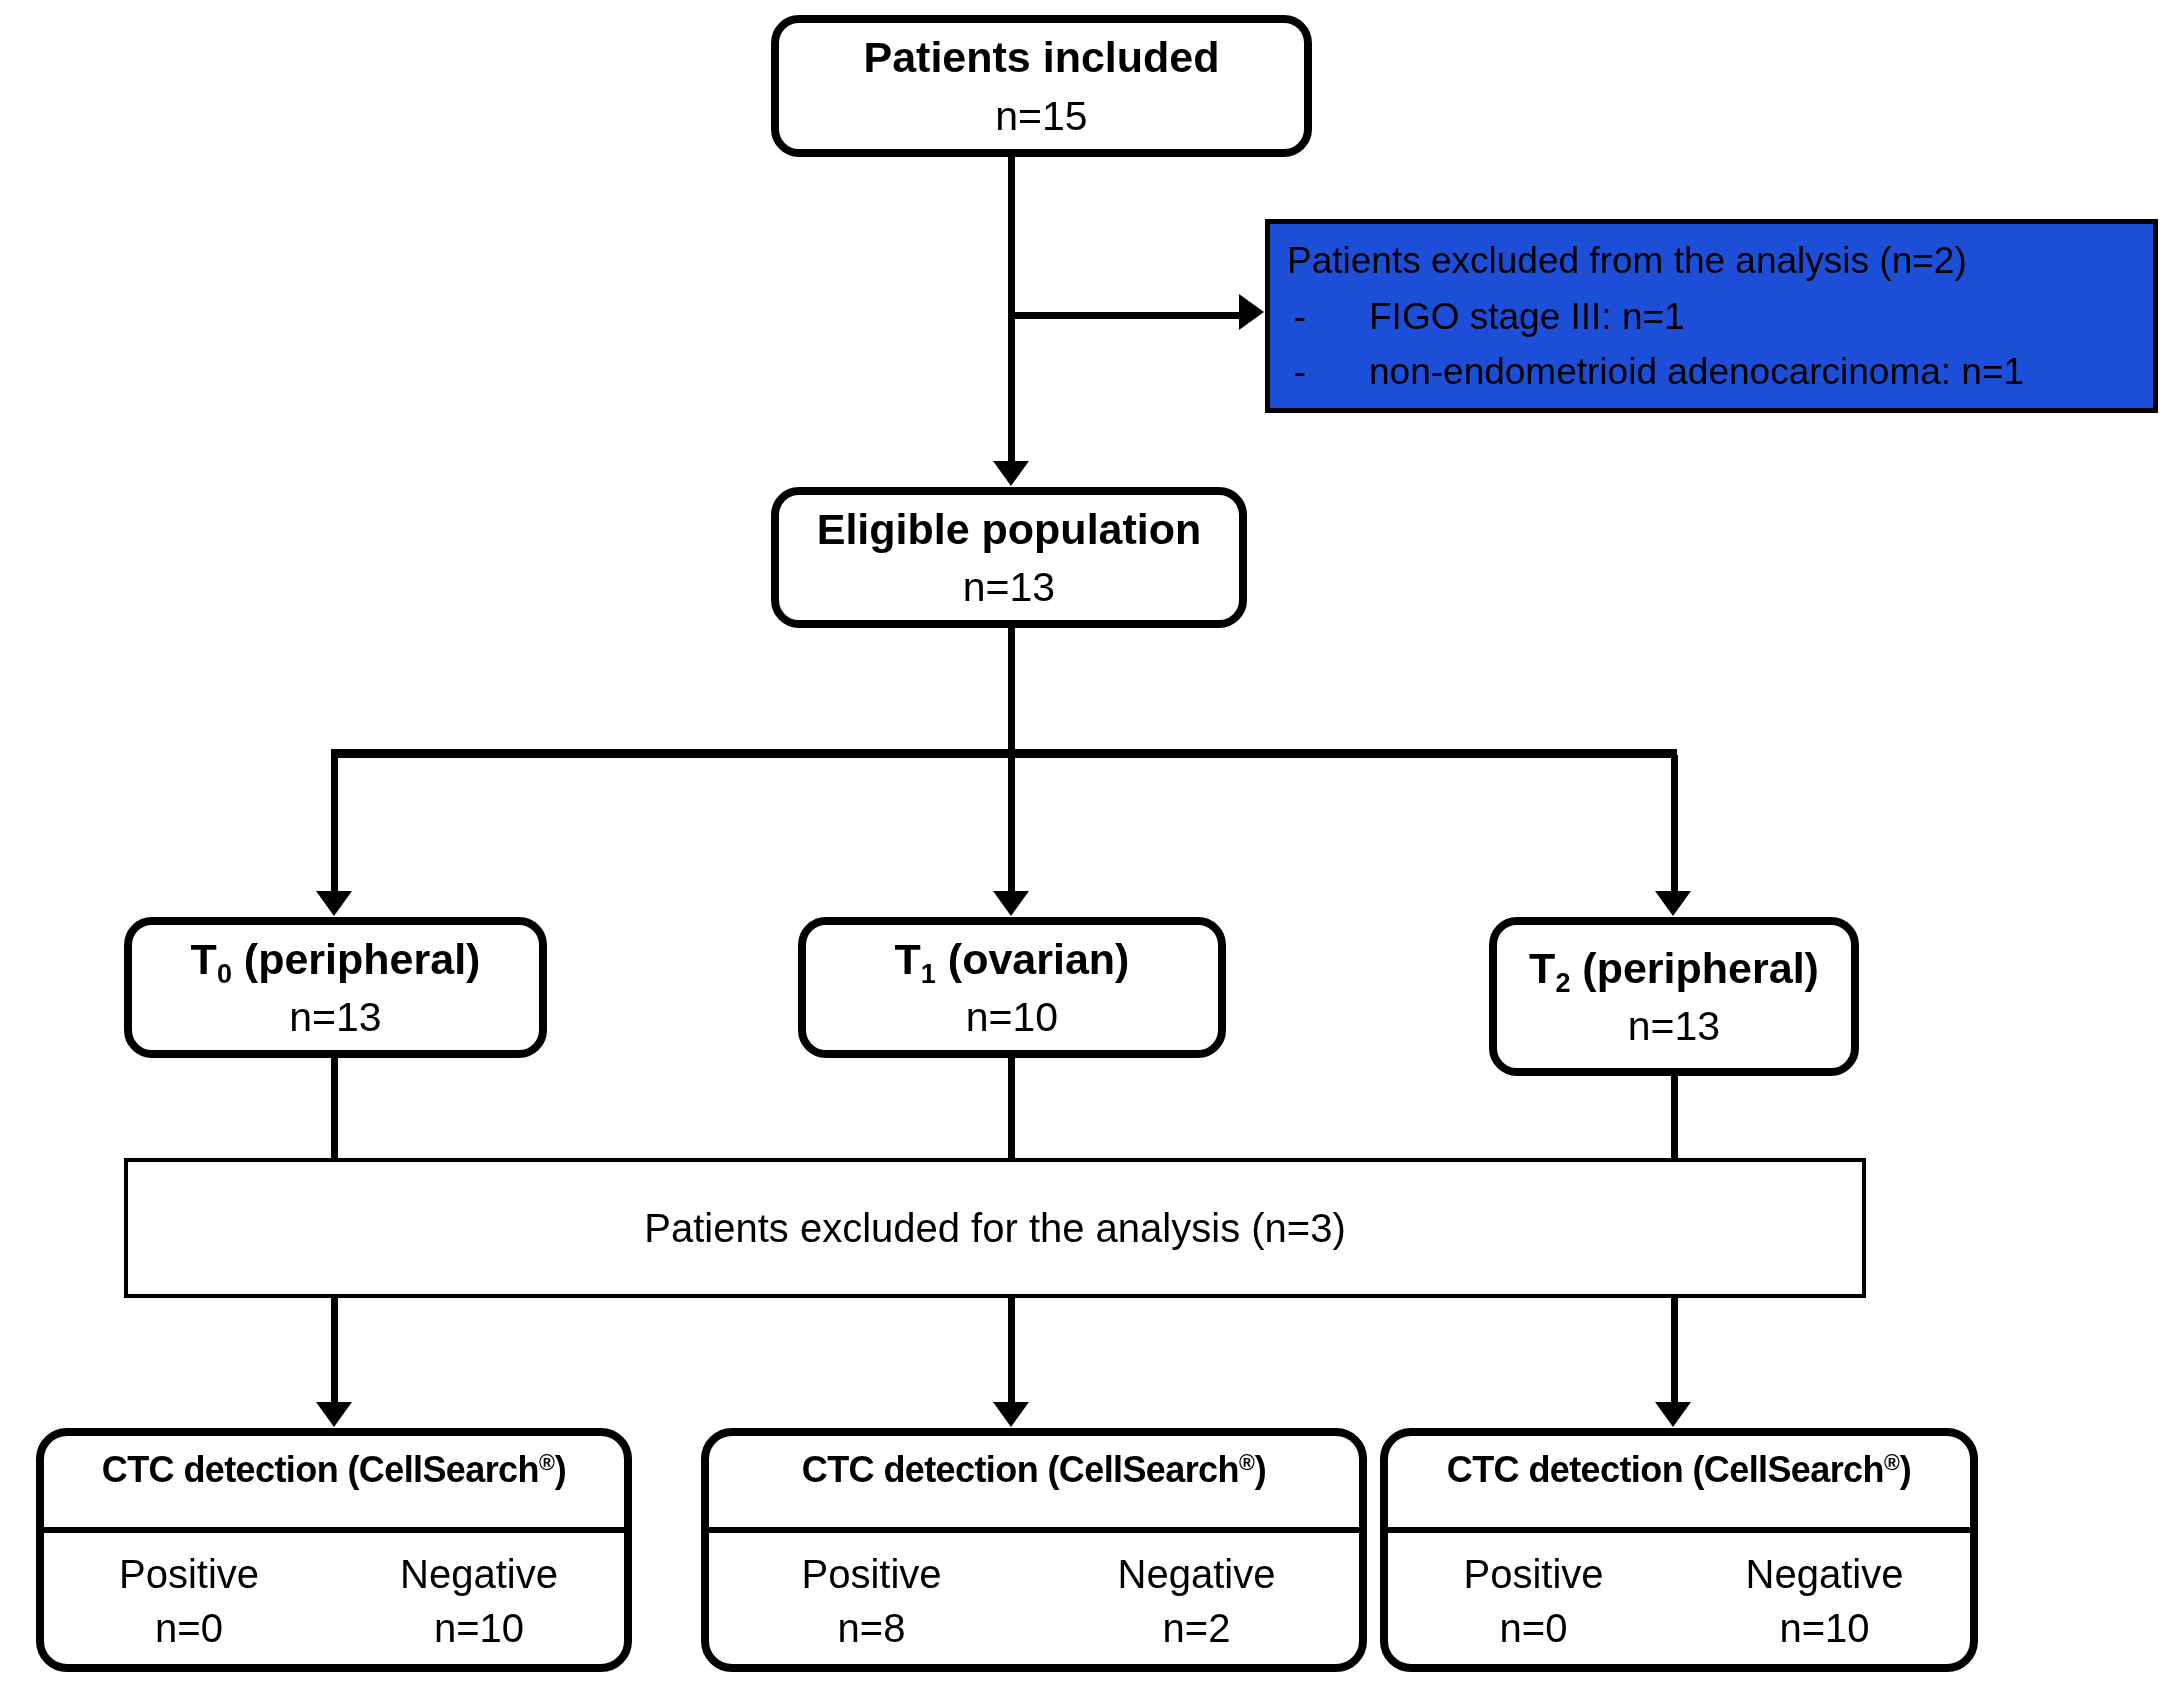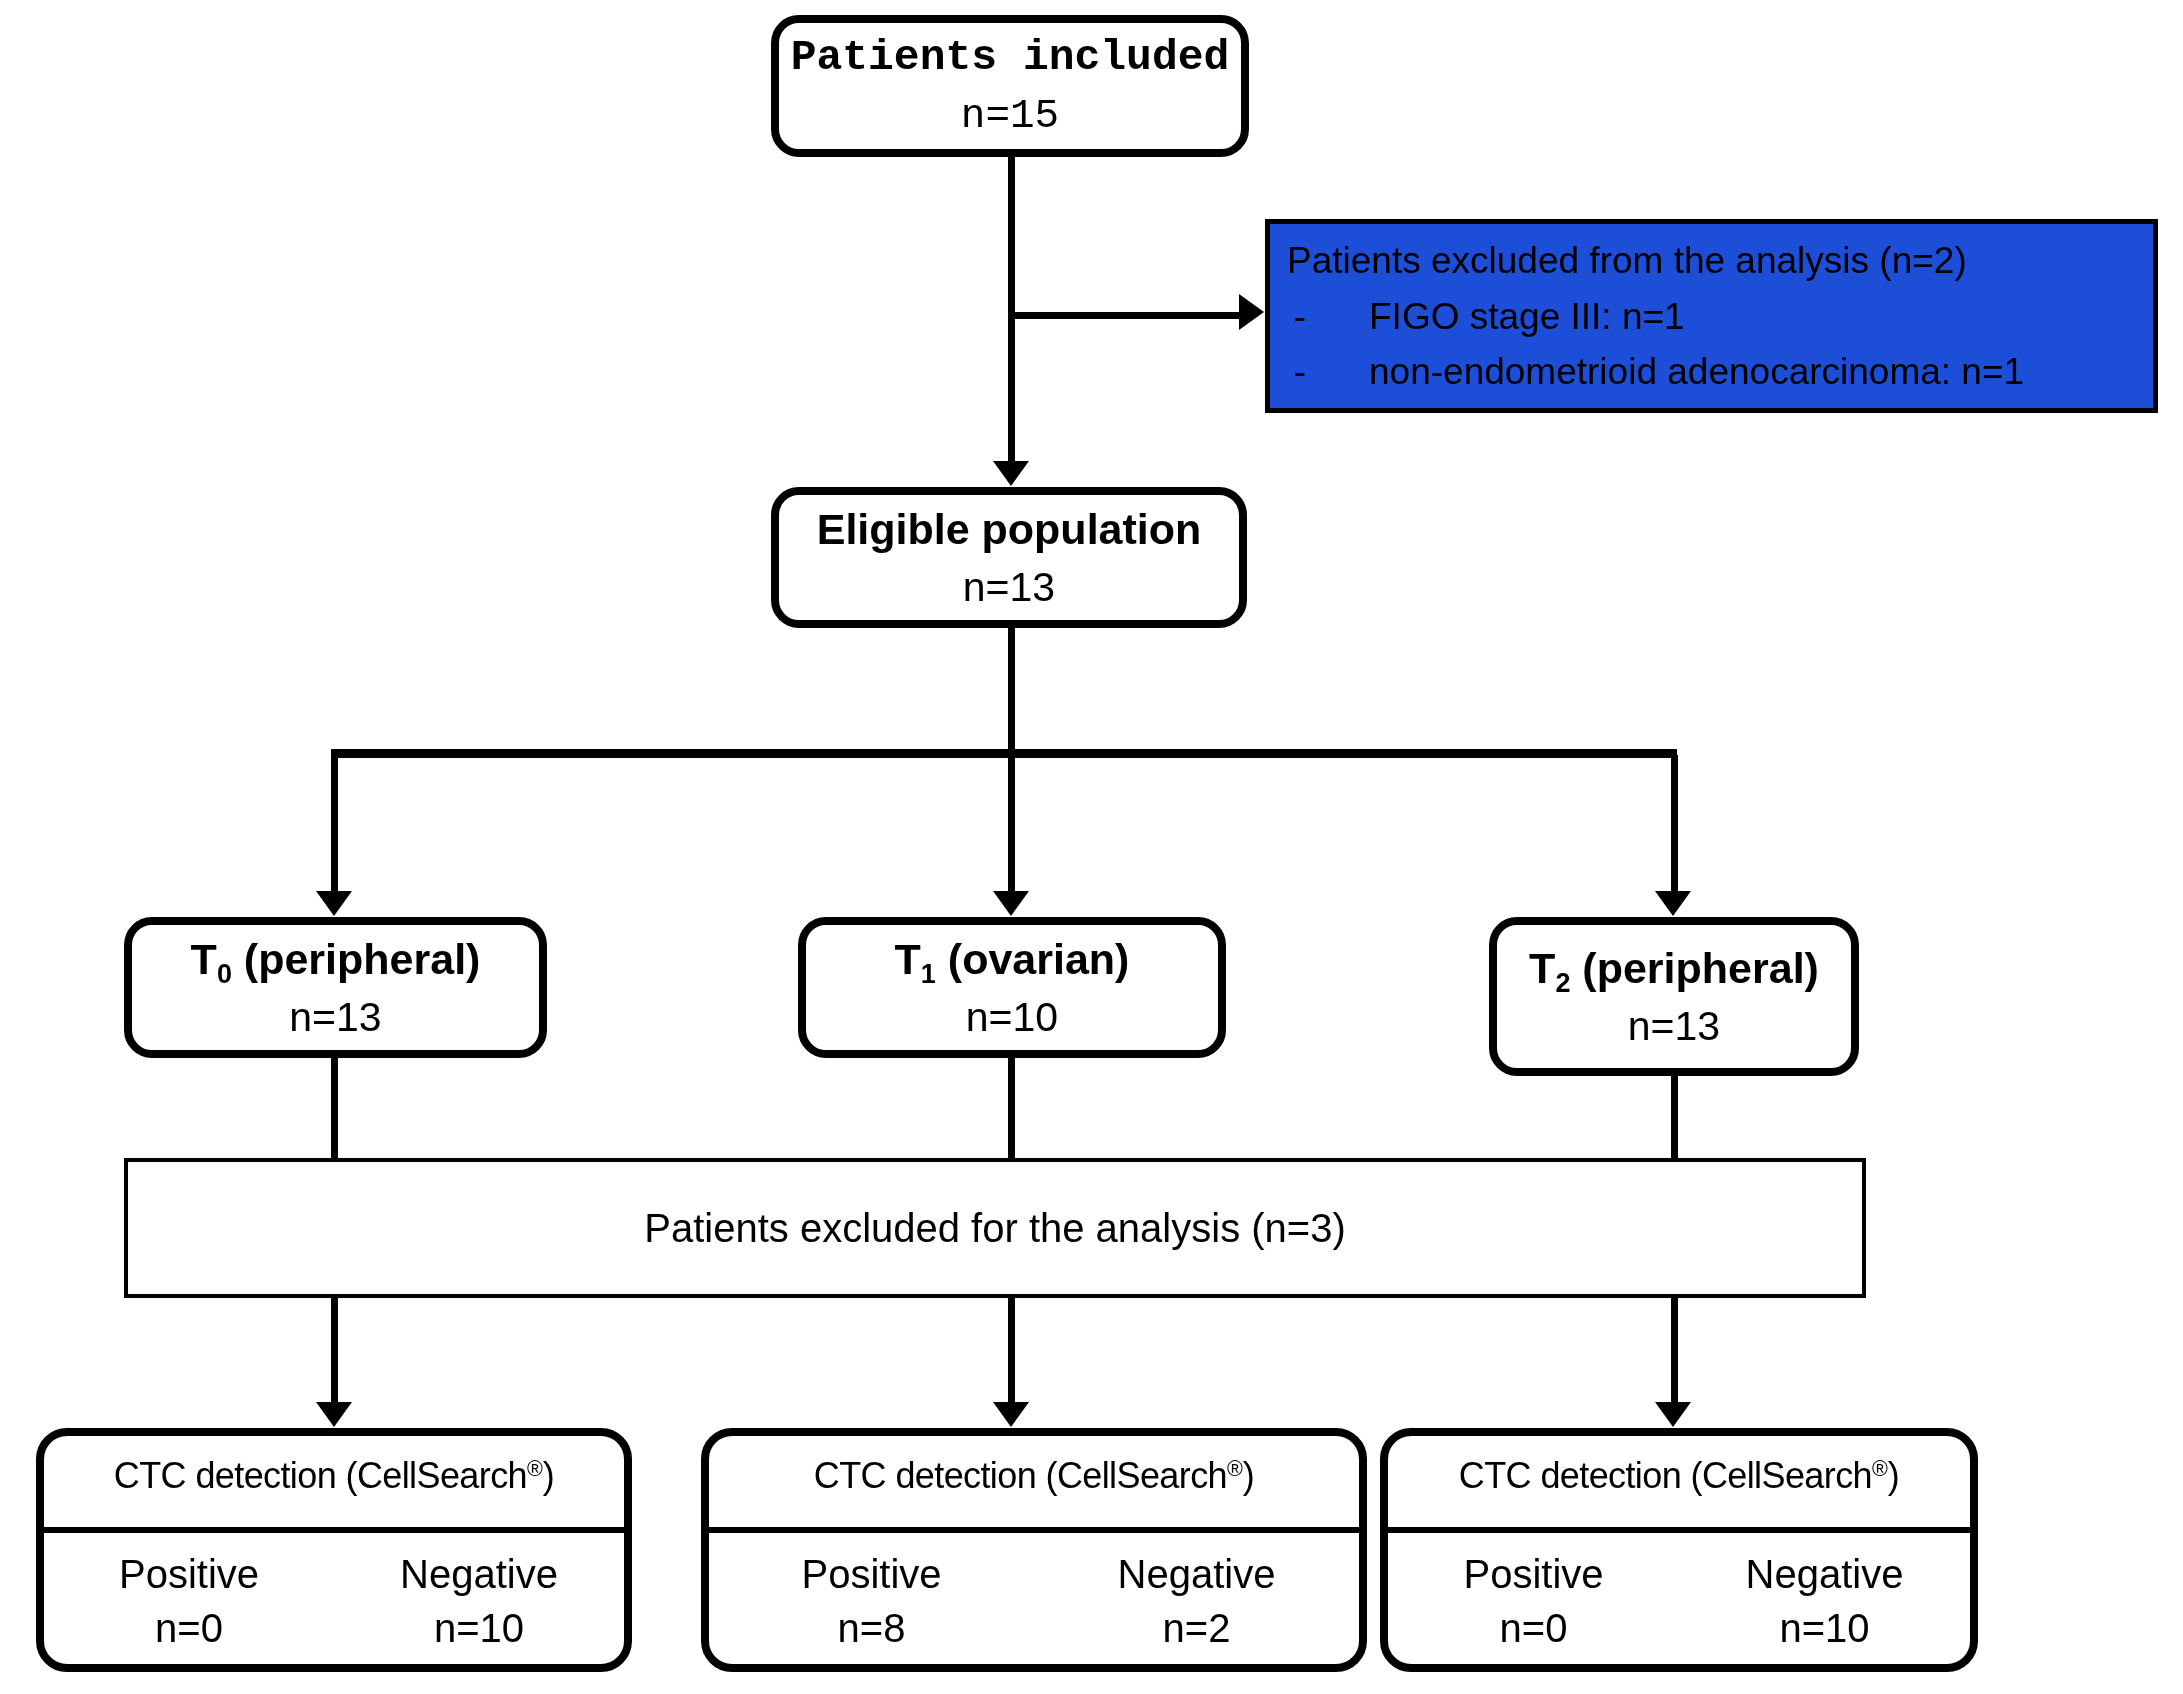--- a/index.html
+++ b/index.html
@@ -52,22 +52,22 @@
     position:absolute;width:0;height:0;
     border-top:18.7px solid transparent;
     border-bottom:18.7px solid transparent;
     border-left:25.5px solid #000;
   }
   .ctc{
     position:absolute;box-sizing:border-box;
     border:8.5px solid #000;border-radius:31px;background:#fff;
   }
   .ctc-title{
-    margin-top:19px;text-align:center;
-    font-weight:normal;font-size:36px;letter-spacing:-0.6px;white-space:nowrap;
+    margin-top:13px;text-align:center;
+    font-weight:bold;font-size:36px;letter-spacing:-0.6px;white-space:nowrap;
   }
   .ctc-sup{font-size:21.5px;vertical-align:12.4px;letter-spacing:0;}
   .ctc-divider{position:absolute;left:0;right:0;top:91px;height:5.7px;background:#000;}
   .ctc-cols{position:absolute;left:0;right:0;top:102px;bottom:0;display:flex;}
   .ctc-col{
     flex:1;display:flex;flex-direction:column;
     align-items:center;justify-content:center;
     gap:14.7px;font-size:40px;line-height:1.0;
   }
 </style>
@@ -96,21 +96,21 @@
   <div class="vline" style="left:1008px;top:1057px;width:6.8px;height:101px;"></div>
   <div class="vline" style="left:1671px;top:1057px;width:6.8px;height:101px;"></div>
 
   <div class="vline" style="left:331px;top:1296px;width:6.8px;height:106px;"></div>
   <div class="vline" style="left:1008px;top:1296px;width:6.8px;height:106px;"></div>
   <div class="vline" style="left:1671px;top:1296px;width:6.8px;height:106px;"></div>
   <div class="arrow-down" style="left:316px;top:1402px;"></div>
   <div class="arrow-down" style="left:993px;top:1402px;"></div>
   <div class="arrow-down" style="left:1655px;top:1402px;"></div>
 
-  <div class="rbox" style="left:771px;top:15.3px;width:478px;height:142px;font-family:Liberation Mono, monospace;">
+  <div class="rbox" style="left:771px;top:15.3px;width:541px;height:142px;">
     <div class="btitle">Patients included</div>
     <div class="nline">n=15</div>
   </div>
 
   <div class="sbox" style="left:1265px;top:219px;width:893px;height:194px;">
     <div class="excl-heading">Patients excluded from the analysis (n=2)</div>
     <div class="excl-item">
       <span class="excl-dash">-</span>
       <span class="excl-text">FIGO stage III: n=1</span>
     </div>

